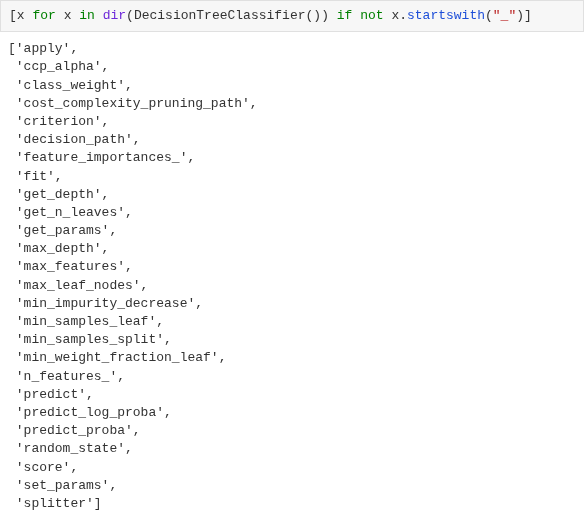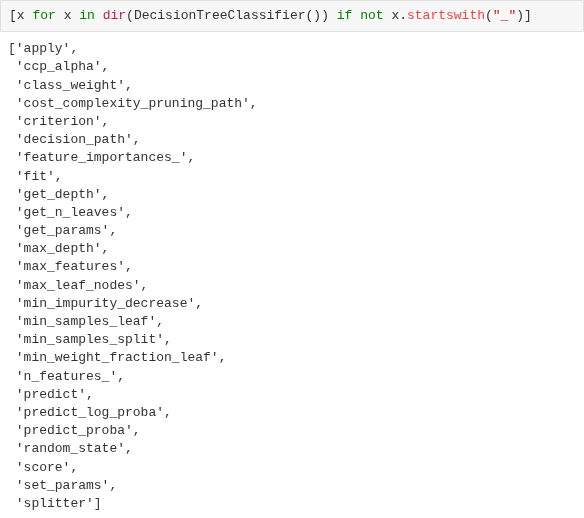--- a/index.html
+++ b/index.html
@@ -22,25 +22,25 @@
       white-space: pre;
       color: #333;
     }
     .output-cell {
       background: #ffffff;
       padding: 8px 8px;
       white-space: pre;
       color: #333;
     }
     .kw-green { color: #008000; font-weight: normal; }
-    .builtin { color: #be185d; }
+    .builtin { color: #6d28d9; }
     .identifier { color: #333; }
     .punct { color: #333; }
     .string { color: #BA2121; }
-    .method { color: #ef4444; }
+    .method { color: #1d4ed8; }
   </style>
 </head>
 <body>
 
 <div class="code-cell"><span class="punct">[</span><span class="identifier">x </span><span class="kw-green">for</span><span class="identifier"> x </span><span class="kw-green">in</span><span> </span><span class="builtin">dir</span><span class="punct">(</span><span class="identifier">DecisionTreeClassifier</span><span class="punct">()</span><span class="punct">)</span><span> </span><span class="kw-green">if</span><span> </span><span class="kw-green">not</span><span class="identifier"> x.</span><span class="method">startswith</span><span class="punct">(</span><span class="string">"_"</span><span class="punct">)</span><span class="punct">]</span></div>
 
 <div class="output-cell" id="output-area">['apply',
  'ccp_alpha',
  'class_weight',
  'cost_complexity_pruning_path',

